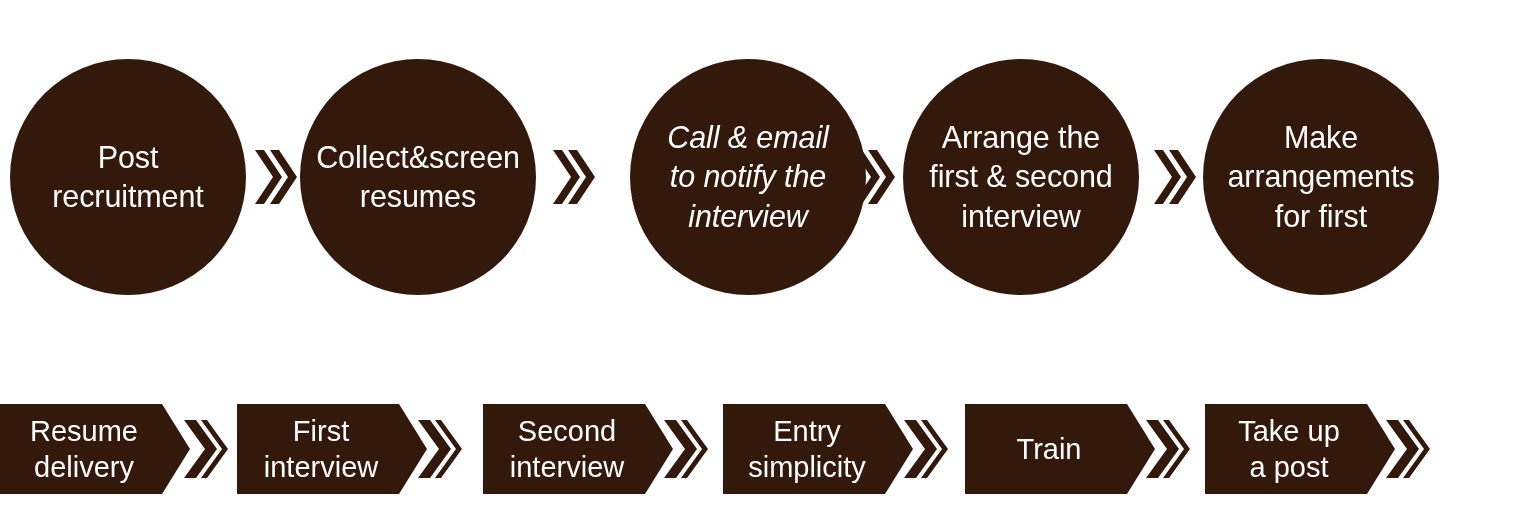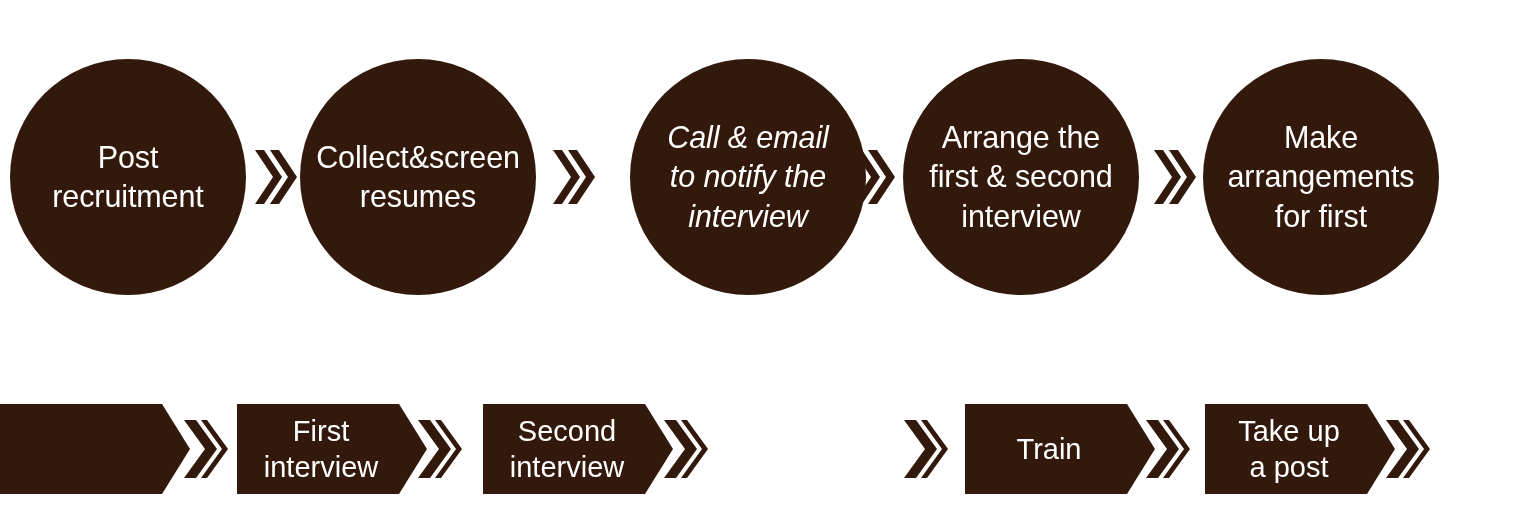--- a/index.html
+++ b/index.html
@@ -179,20 +179,22 @@
 arrangements
 for first</div>
     </div>
 
   </div>
 
   <div id="arrow-row">
 
     <div class="arrow-step" style="left:0px; width:190px;">
       <div class="arrow-shape" style="width:190px;"></div>
+      <div class="arrow-label" style="width:168px;">Resume
+delivery</div>
     </div>
     <div class="chev-bot" style="left:184px;">
       <svg width="44" height="58" viewBox="0 0 44 58" aria-hidden="true">
         <path d="M0 0 L21 29 L0 58 L12 58 L33 29 L12 0 Z" fill="#32190B"></path>
         <path d="M17 0 L38 29 L17 58 L23 58 L44 29 L23 0 Z" fill="#32190B"></path>
       </svg>
     </div>
 
     <div class="arrow-step" style="left:237px; width:190px;">
       <div class="arrow-shape" style="width:190px;"></div>
@@ -211,20 +213,25 @@
       <div class="arrow-label" style="width:168px;">Second
 interview</div>
     </div>
     <div class="chev-bot" style="left:664px;">
       <svg width="44" height="58" viewBox="0 0 44 58" aria-hidden="true">
         <path d="M0 0 L21 29 L0 58 L12 58 L33 29 L12 0 Z" fill="#32190B"></path>
         <path d="M17 0 L38 29 L17 58 L23 58 L44 29 L23 0 Z" fill="#32190B"></path>
       </svg>
     </div>
 
+    <div class="arrow-step" style="left:723px; width:190px;">
+      <div class="arrow-shape" style="width:190px;"></div>
+      <div class="arrow-label" style="width:168px;">Entry
+simplicity</div>
+    </div>
     <div class="chev-bot" style="left:904px;">
       <svg width="44" height="58" viewBox="0 0 44 58" aria-hidden="true">
         <path d="M0 0 L21 29 L0 58 L12 58 L33 29 L12 0 Z" fill="#32190B"></path>
         <path d="M17 0 L38 29 L17 58 L23 58 L44 29 L23 0 Z" fill="#32190B"></path>
       </svg>
     </div>
 
     <div class="arrow-step" style="left:965px; width:190px;padding-left:40px;">
       <div class="arrow-shape" style="width:190px;"></div>
       <div class="arrow-label" style="width:168px;">Train</div>

